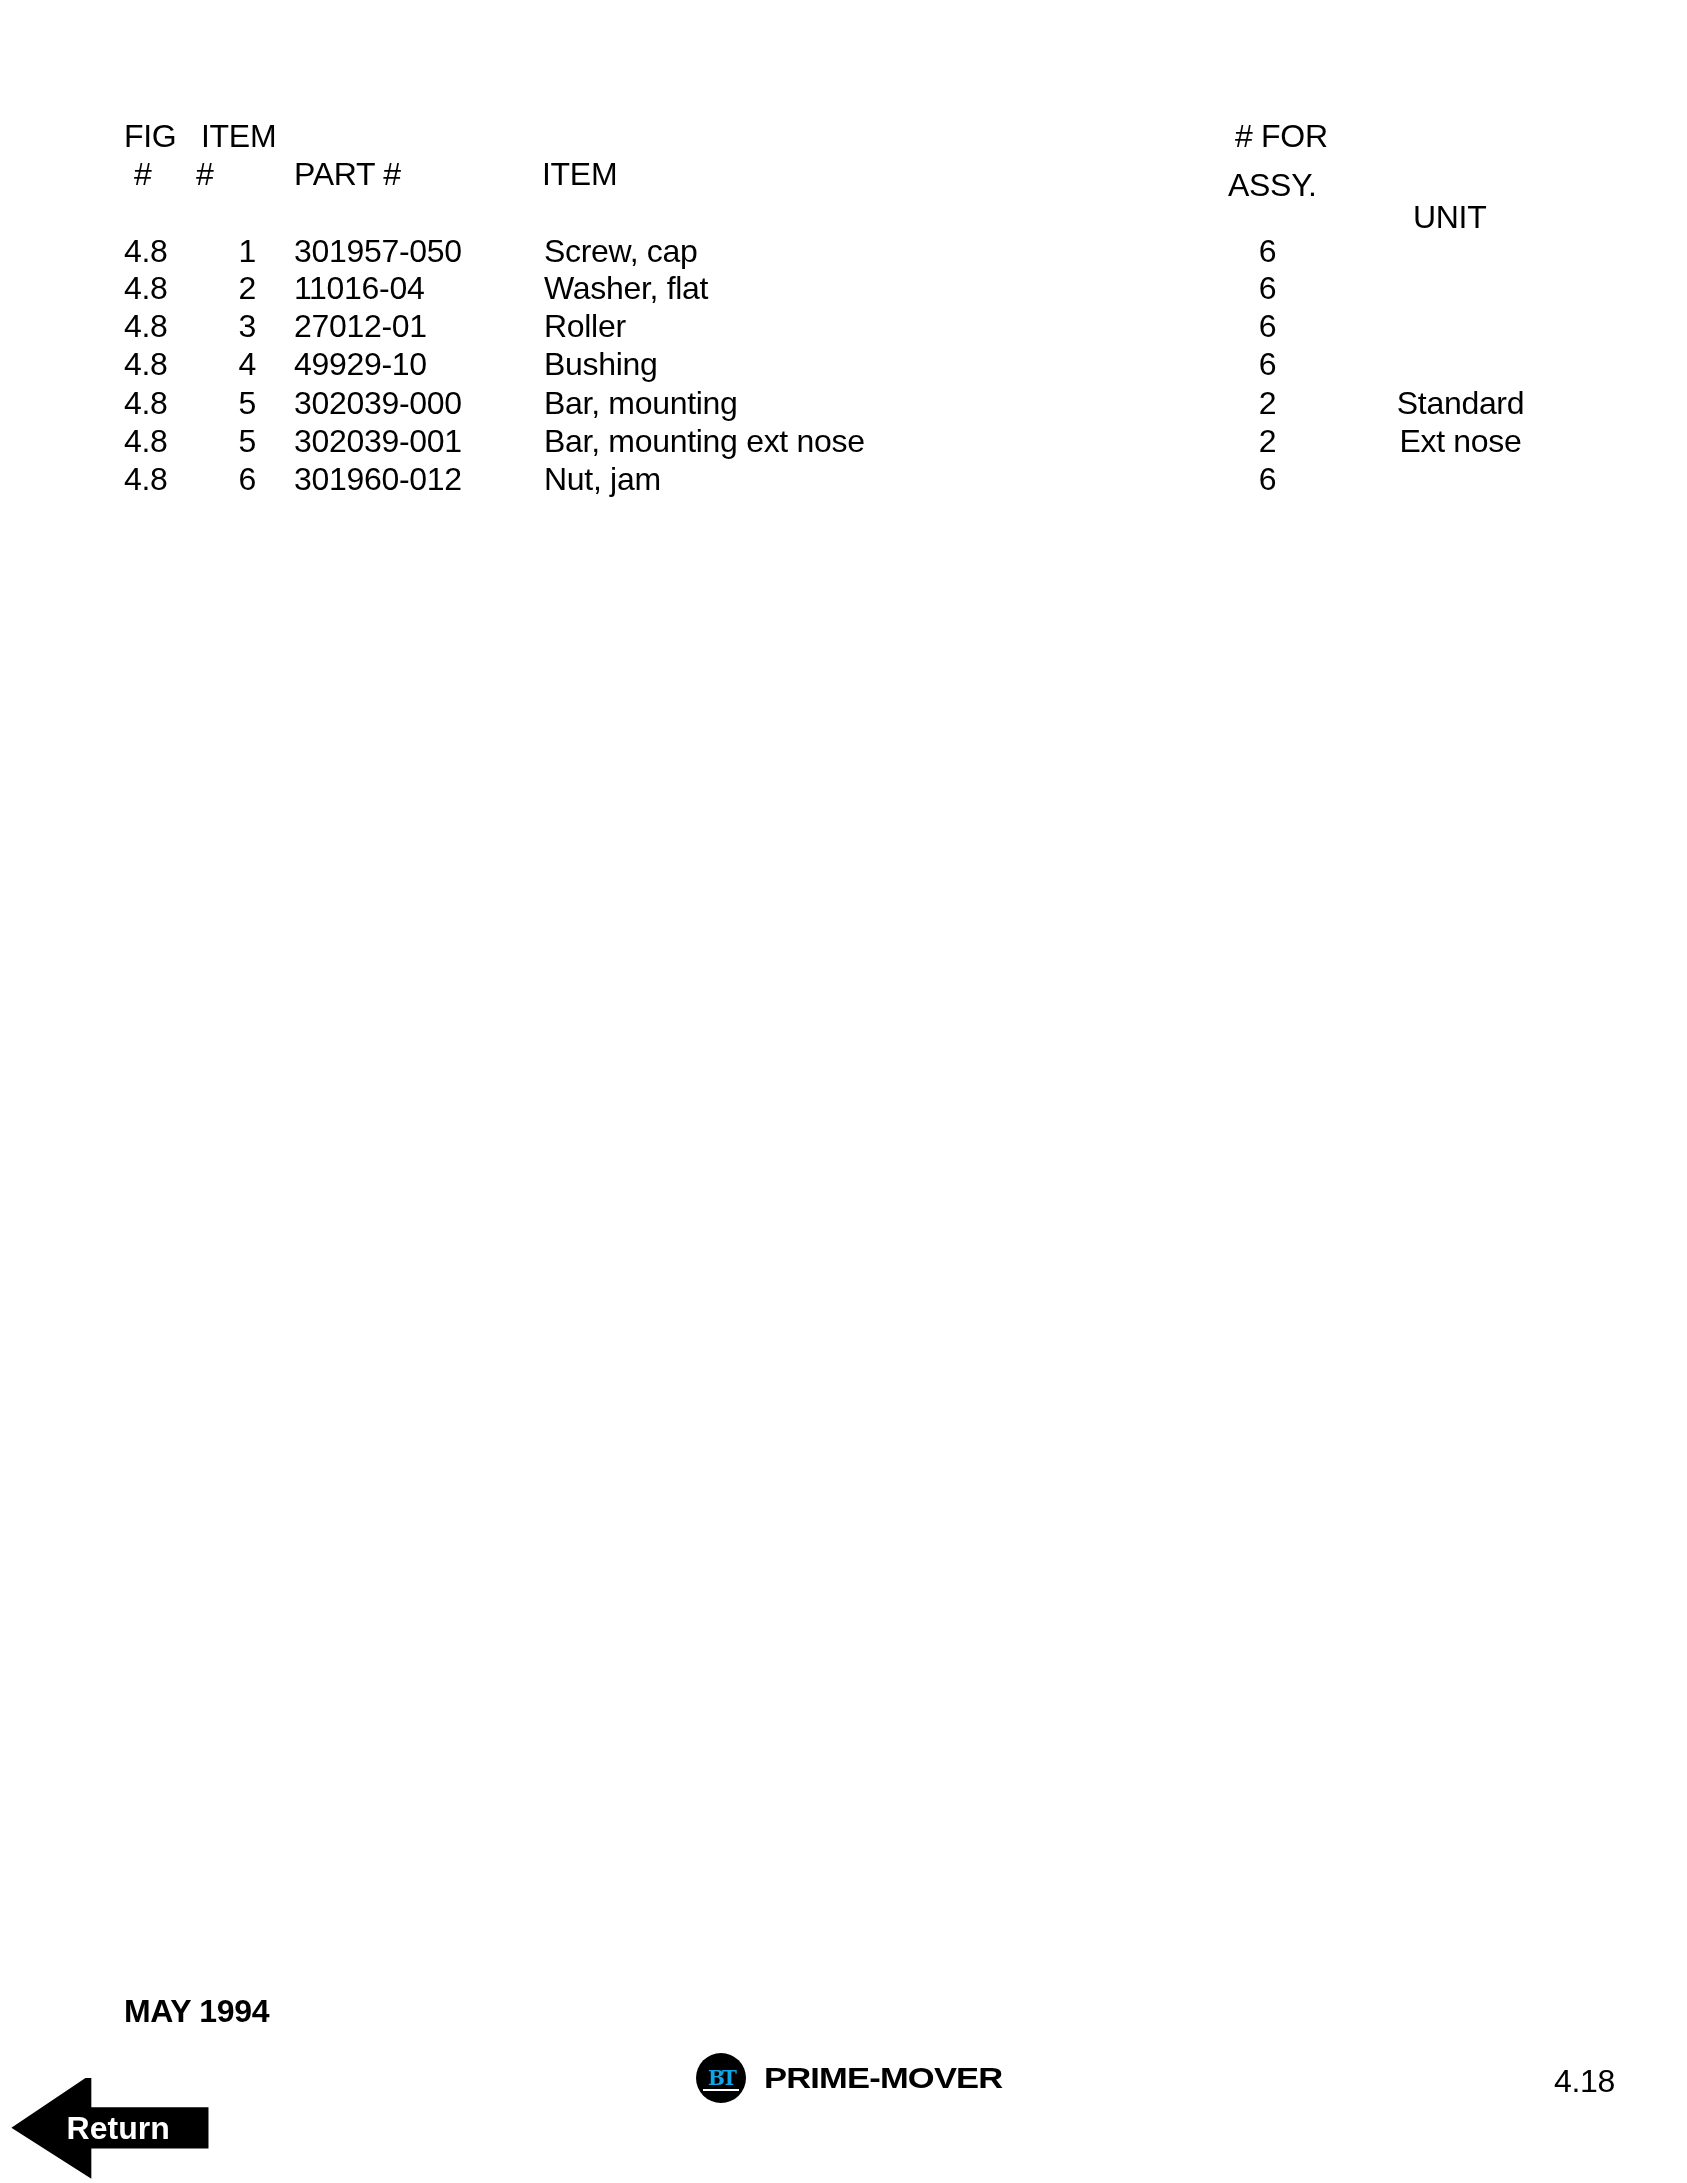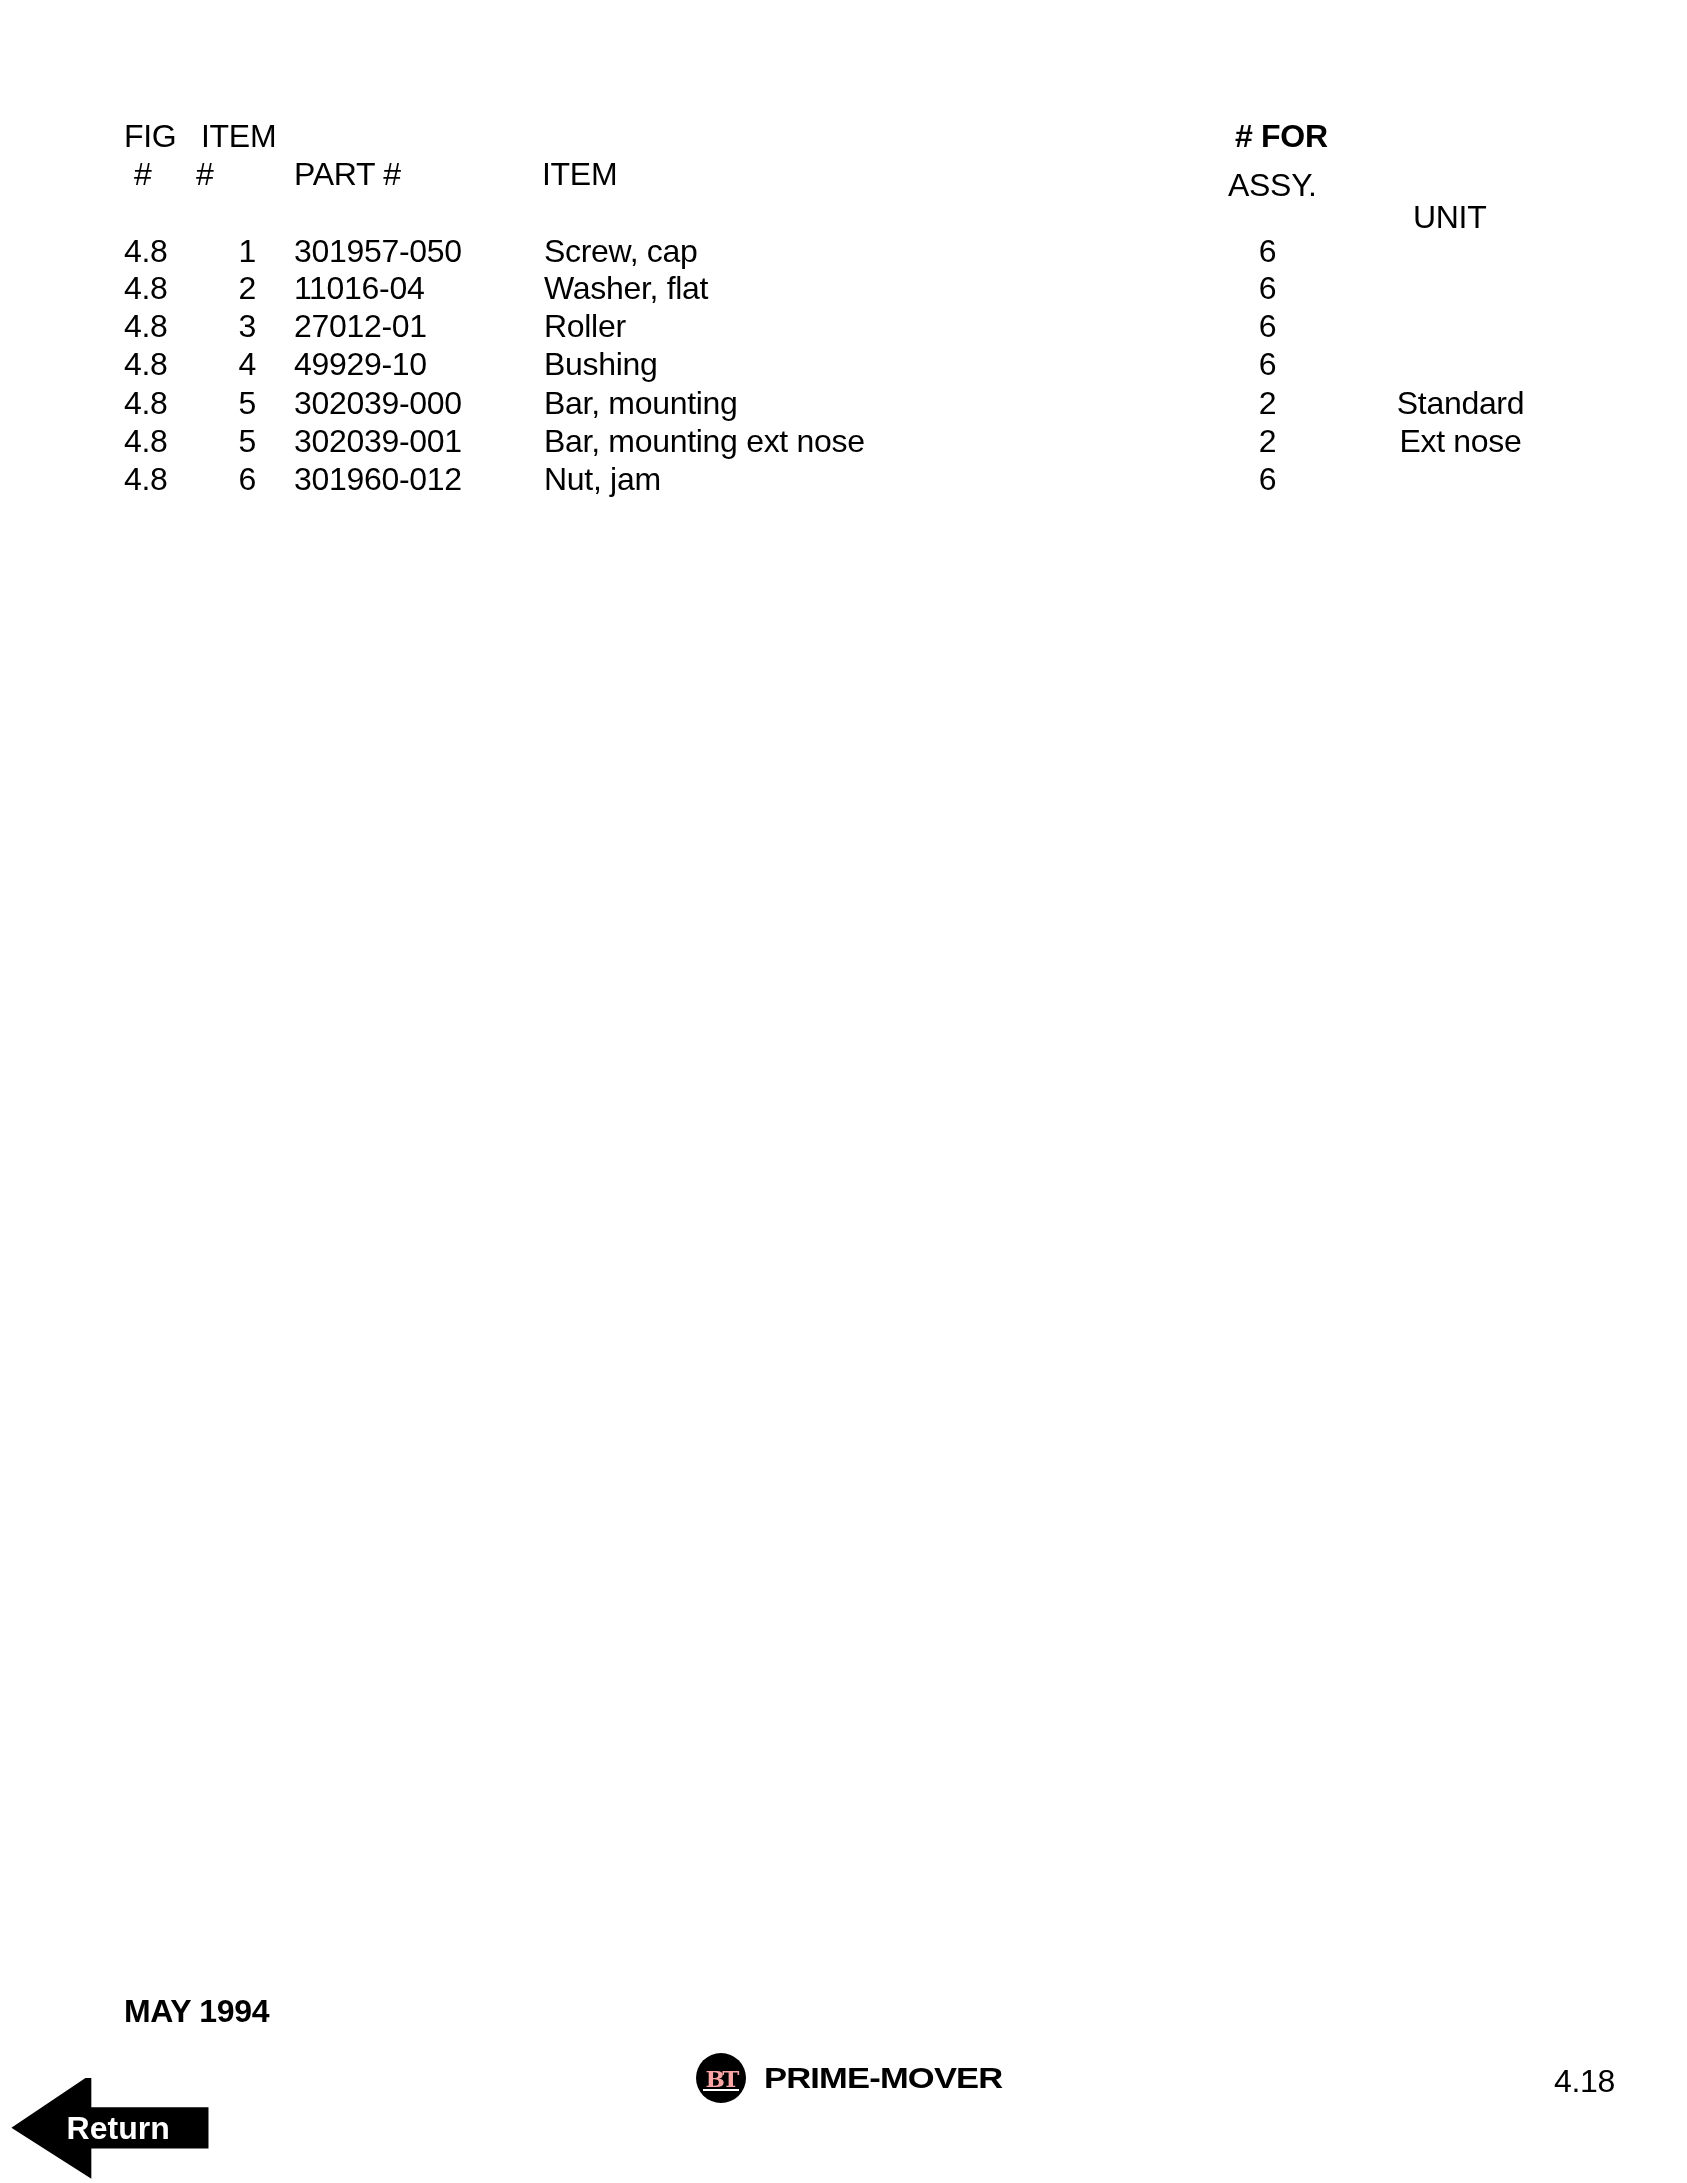--- a/index.html
+++ b/index.html
@@ -40,24 +40,24 @@
       top: 2054px;
       height: 48px;
       display: flex;
       align-items: center;
     }
     .logo-badge {
       width: 50px;
       height: 50px;
       border-radius: 50%;
       background: #000;
-      color: #fca5a5;
+      color: #0ea5e9;
       font-family: "DejaVu Serif", serif;
       font-weight: bold;
-      font-size: 23px;
+      font-size: 20px;
       display: flex;
       align-items: center;
       justify-content: center;
       letter-spacing: -2.8px;
       position: relative;
     }
     .logo-badge::after {
       content: "";
       position: absolute;
       left: 6.9px;
@@ -99,21 +99,21 @@
 </head>
 <body>
 
 <div>
   <span class="t hdr" style="left:124px; top:117px;">FIG</span>
   <span class="t hdr" style="left:134px; top:155px;">#</span>
   <span class="t hdr" style="left:201px; top:117px;">ITEM</span>
   <span class="t hdr" style="left:196px; top:155px;">#</span>
   <span class="t hdr" style="left:294px; top:155px;">PART #</span>
   <span class="t hdr" style="left:542px; top:155px;">ITEM</span>
-  <span class="t hdr" style="left:1235px; top:117px;font-weight:bold;"># FOR</span>
+  <span class="t hdr" style="left:1235px; top:117px;"># FOR</span>
   <span class="t hdr" style="left:1228px; top:155px;margin-top:11px;">ASSY.</span>
   <span class="t hdr" style="left:1413px; top:155px;margin-top:43px;">UNIT</span>
 </div>
 
 <div>
   <div class="row" style="top:232px;">
     <span class="t" style="left:124px;">4.8</span>
     <span class="t r" style="left:227px; width:29px;">1</span>
     <span class="t" style="left:294px;">301957-050</span>
     <span class="t" style="left:544px;">Screw, cap</span>

